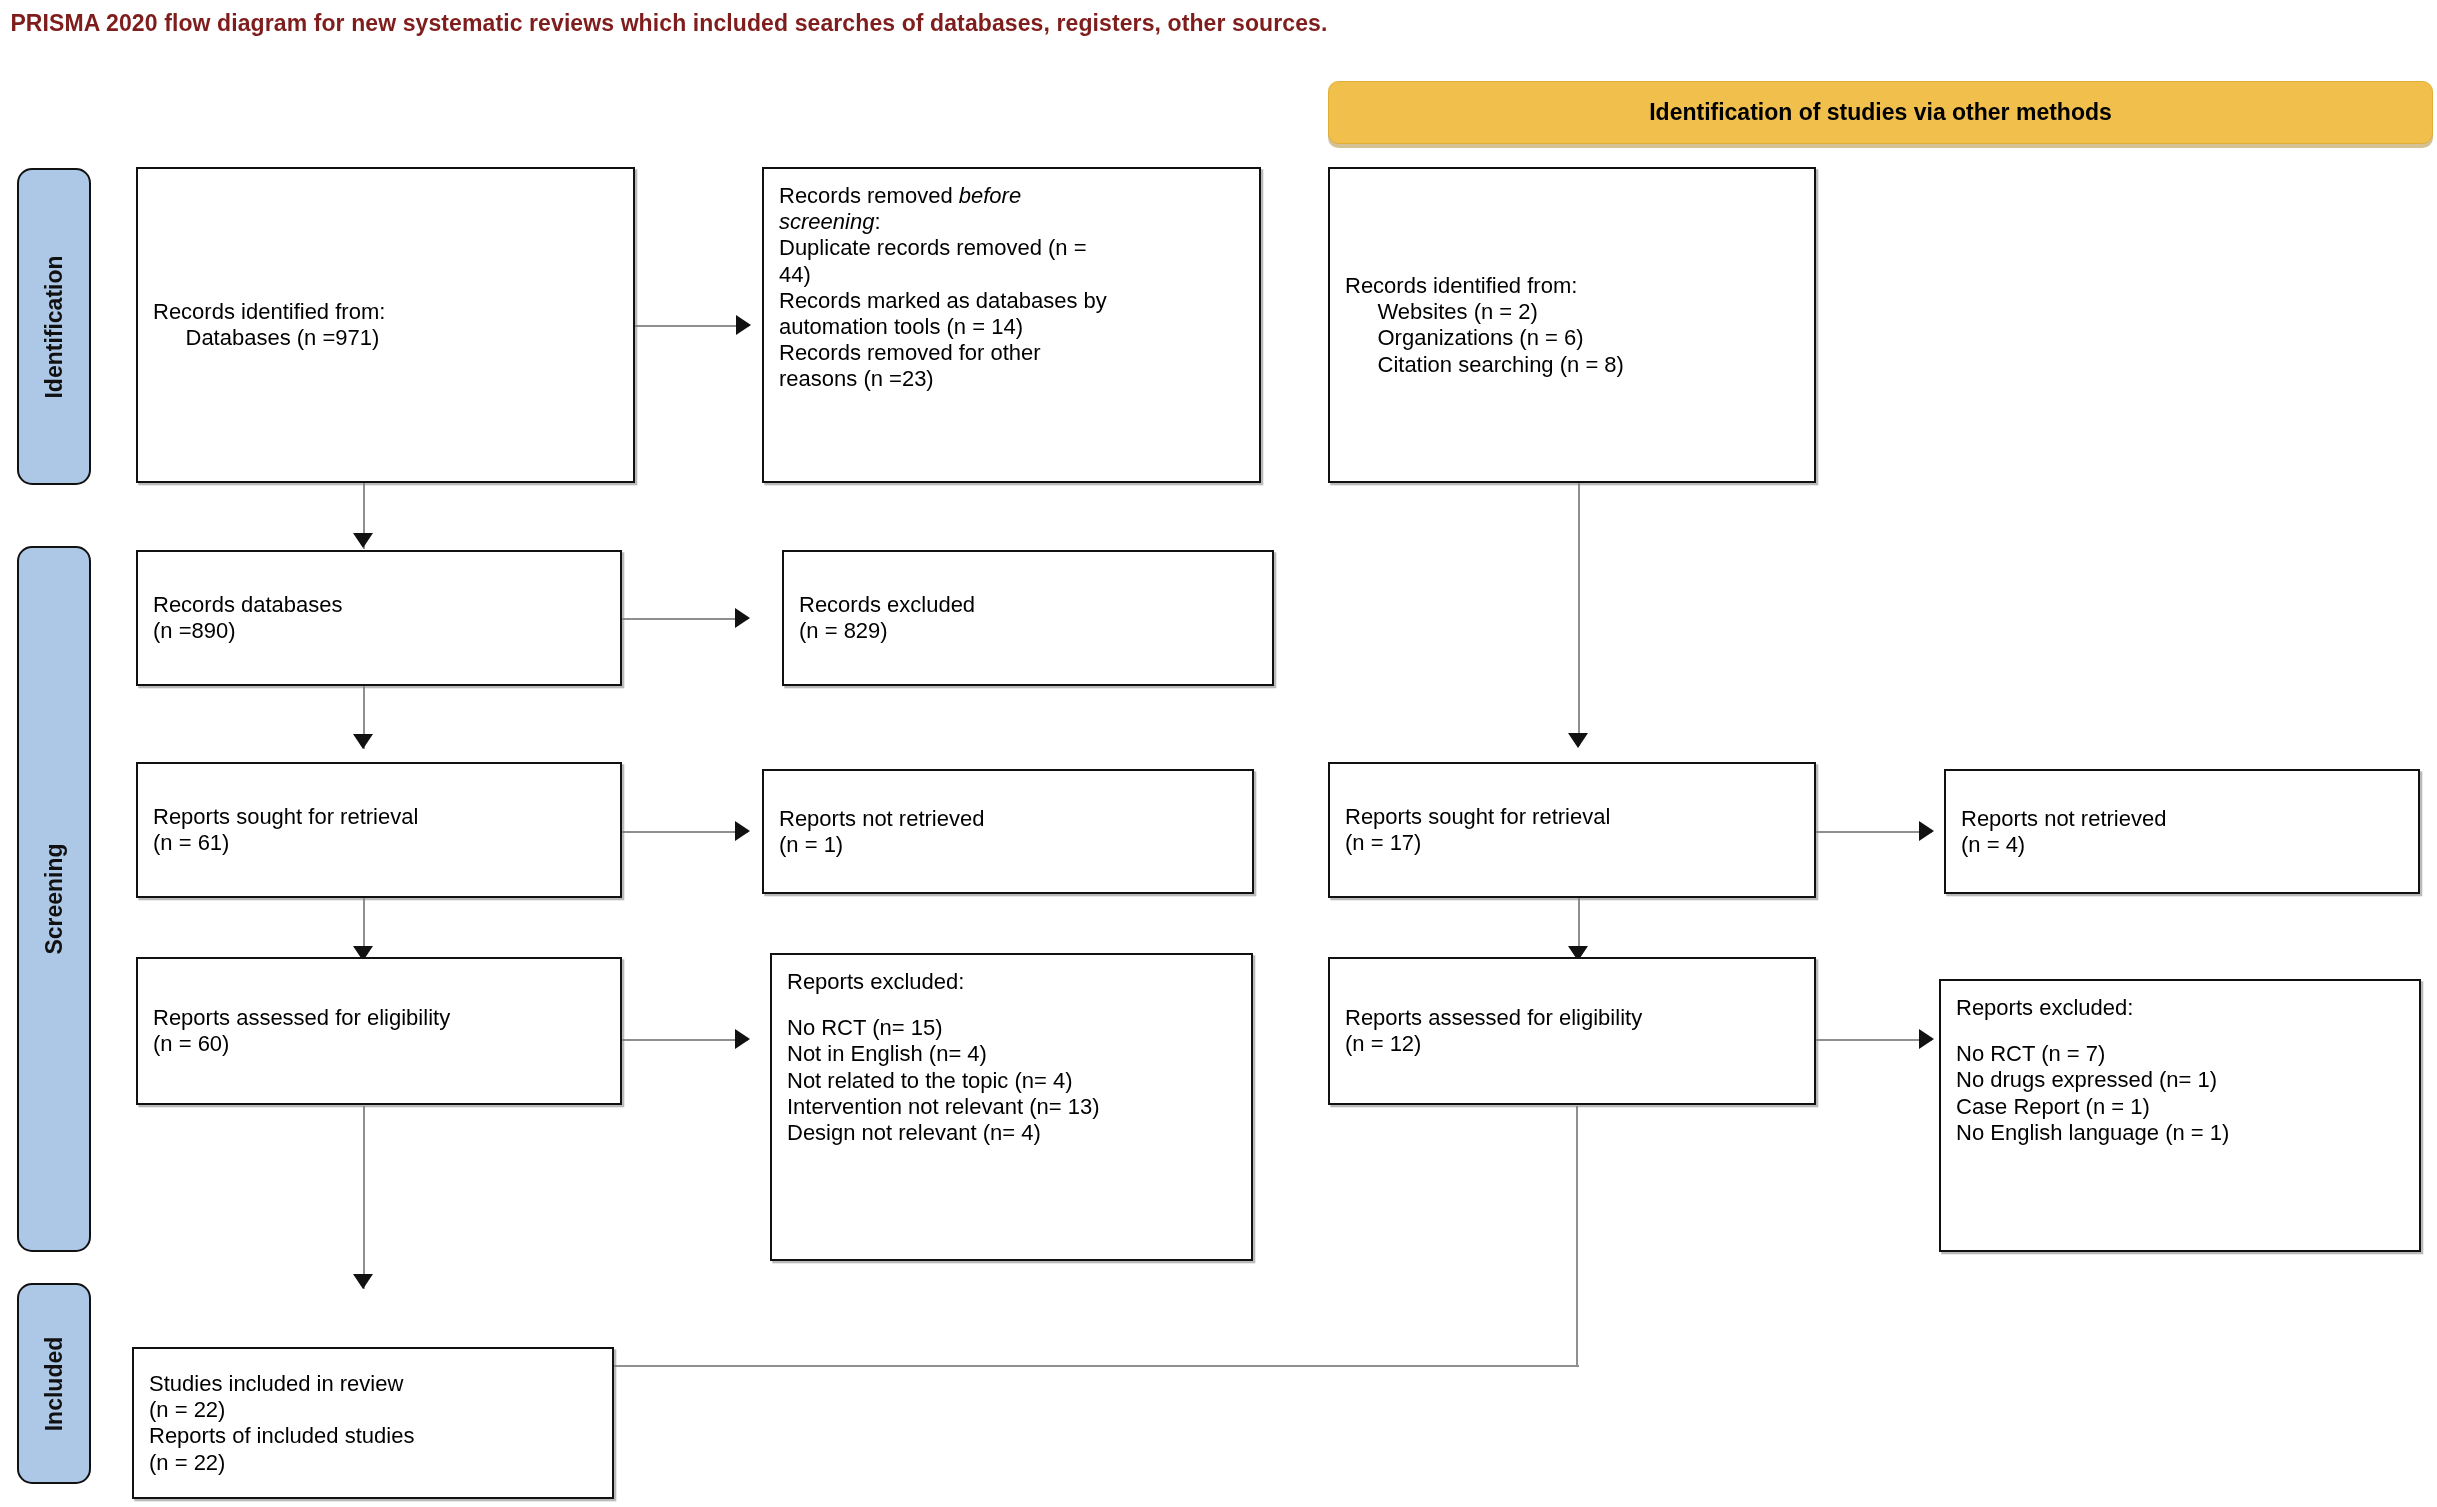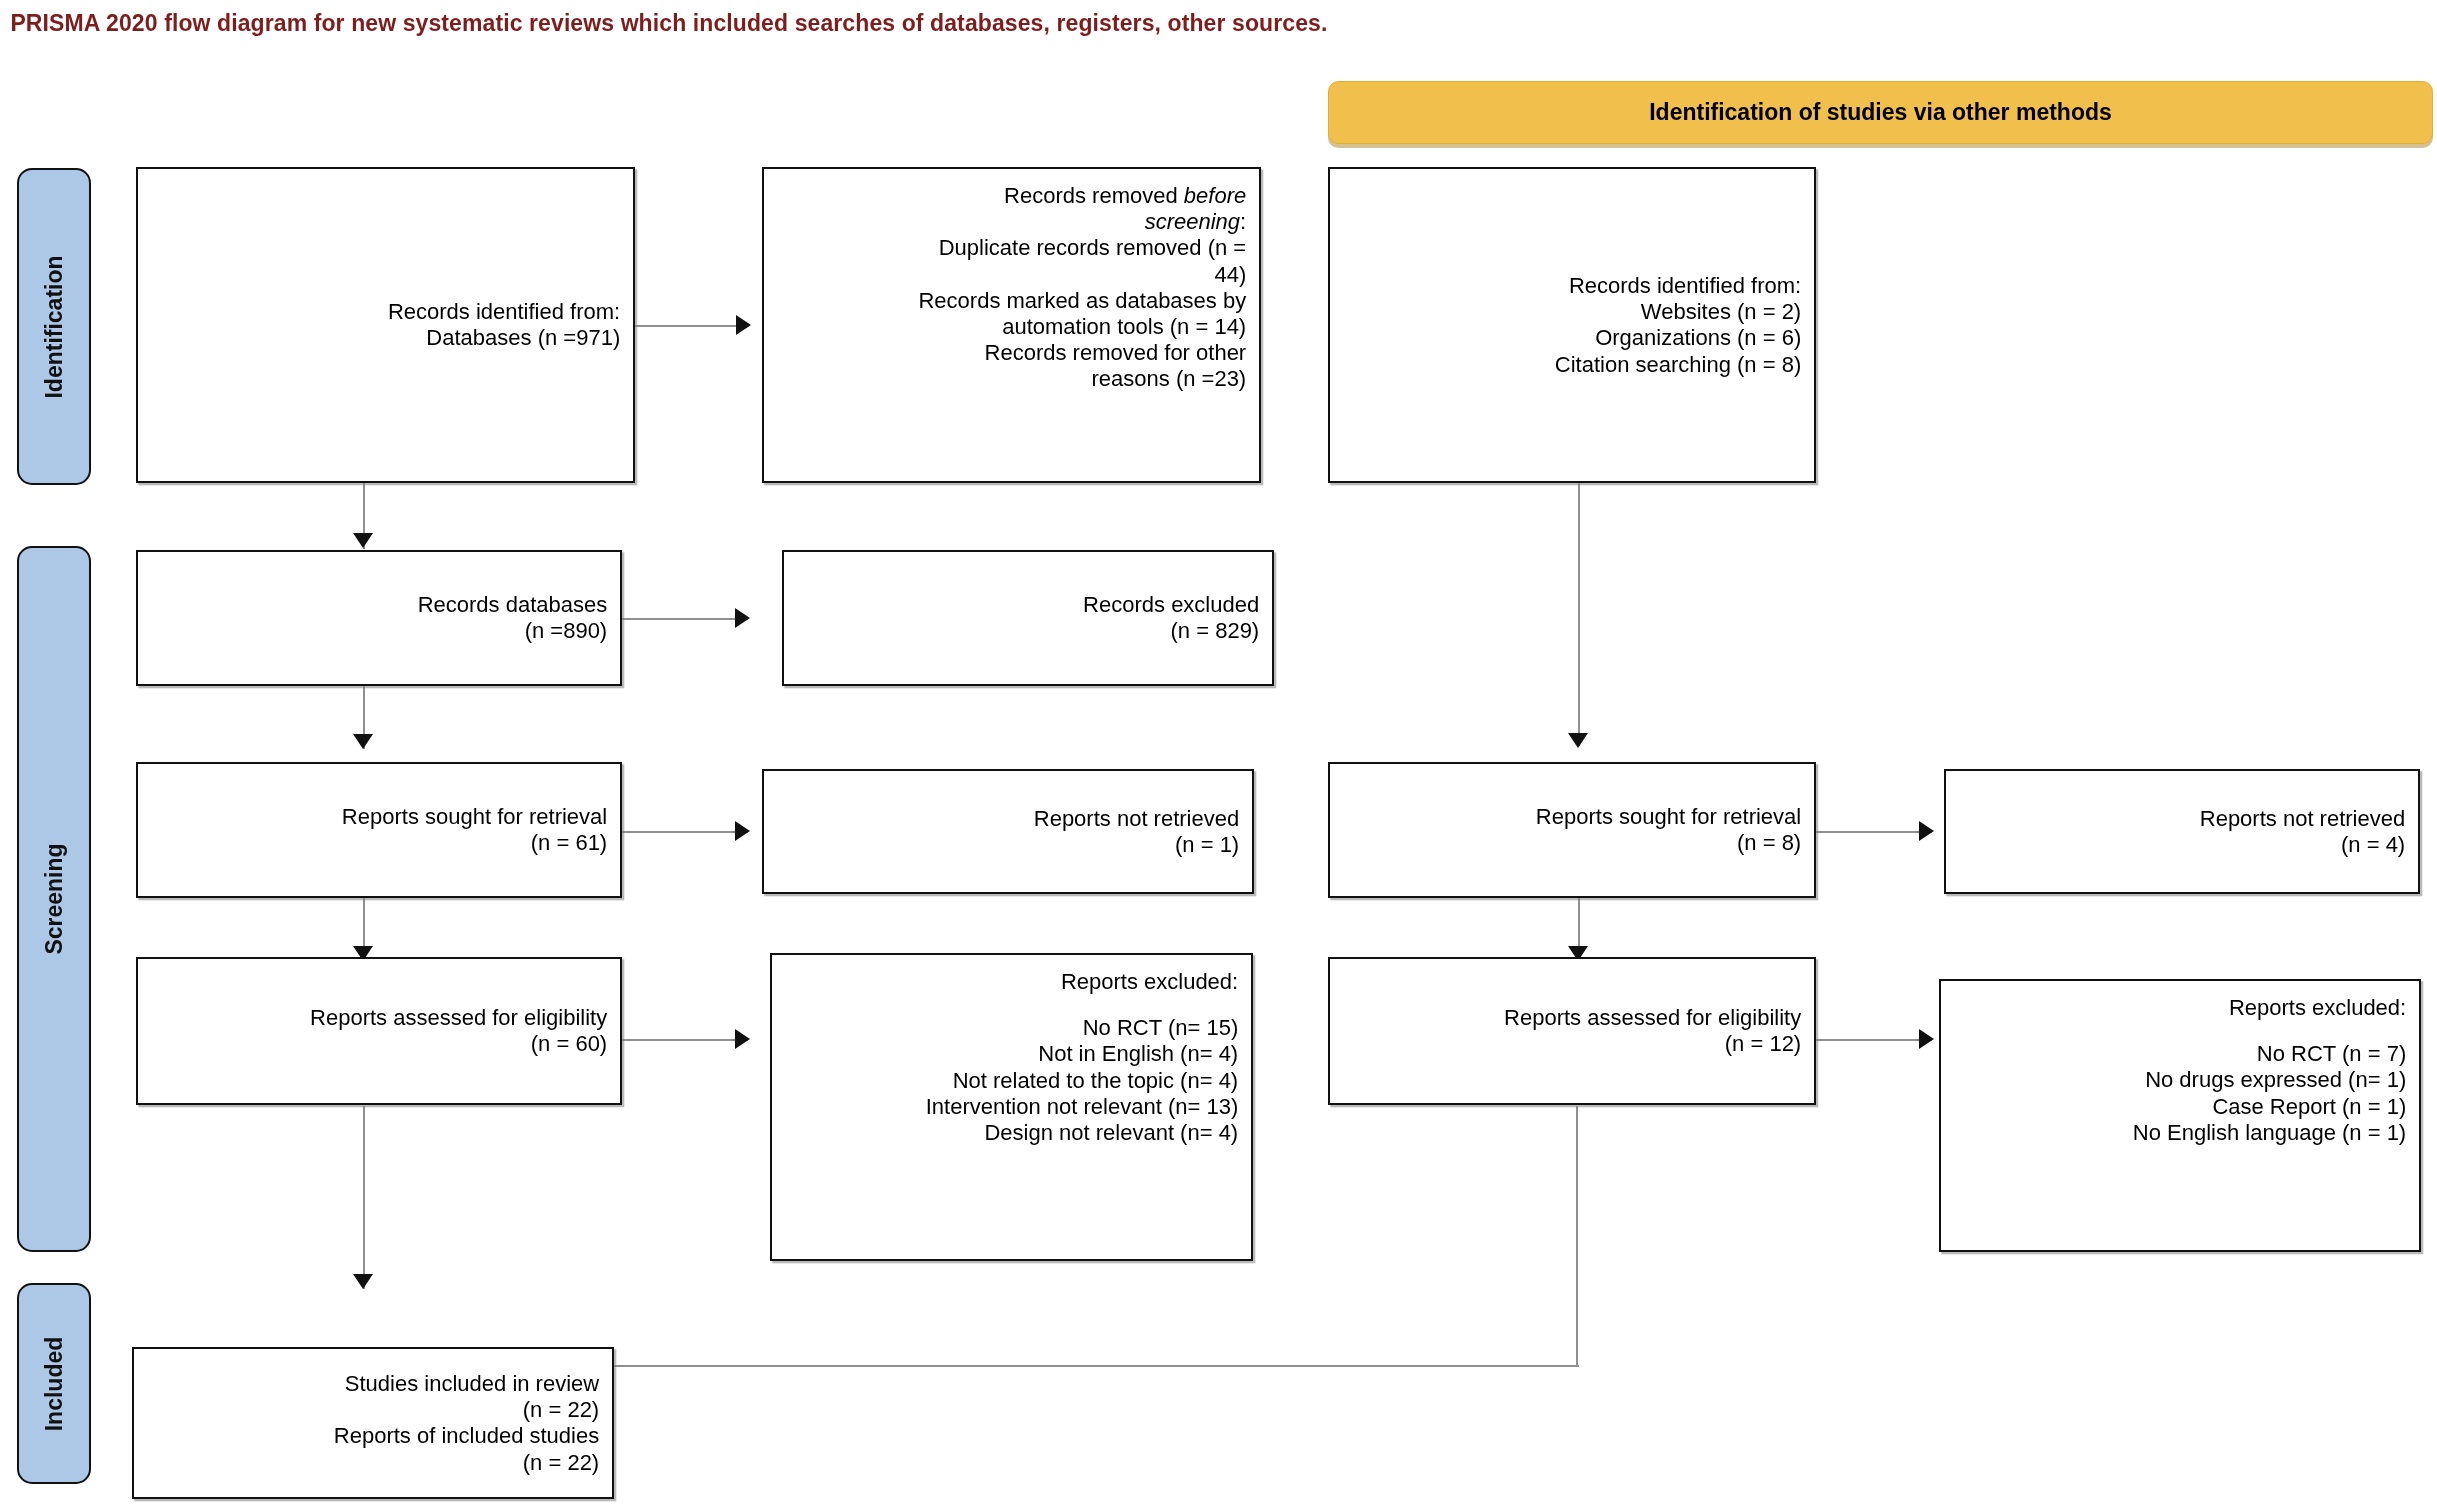--- a/index.html
+++ b/index.html
@@ -41,21 +41,21 @@
     position:absolute;background:#fff;border:2.3px solid #111;
     box-sizing:border-box;
     box-shadow:2.3px 2.3px 0 rgba(130,130,130,.55);
   }
   .box .inner{
     position:absolute;left:15px;right:12.8px;top:50%;
     transform:translateY(-50%);
     font-size:22px;line-height:1.19;color:#000;
   }
   .box .inner.top{top:14px;transform:none;}
-  .box .inner div{white-space:pre-wrap;text-align:right;}
+  .box .inner div{white-space:pre-wrap;}
   .indent{padding-left:32.5px;}
   .ital{font-style:italic;}
   .spacer{height:20px;}
 
   
   .ln{position:absolute;background:#8f8f8f;}
   .ln.v{width:2.3px;}
   .ln.h{height:2.3px;}
   .arrow{position:absolute;width:0;height:0;}
   .arrow.down{
@@ -213,21 +213,21 @@
       <div>Records identified from:</div>
       <div class="indent">Websites (n = 2)</div>
       <div class="indent">Organizations (n = 6)</div>
       <div class="indent">Citation searching (n = 8)</div>
     </div>
   </div>
 
   <div class="box" style="left:1328px;top:762px;width:488px;height:136px;">
     <div class="inner">
       <div>Reports sought for retrieval</div>
-      <div>(n = 8)</div>
+      <div>(n = 17)</div>
     </div>
   </div>
 
   <div class="box" style="left:1944px;top:769px;width:476px;height:125px;">
     <div class="inner">
       <div>Reports not retrieved</div>
       <div>(n = 4)</div>
     </div>
   </div>
 

